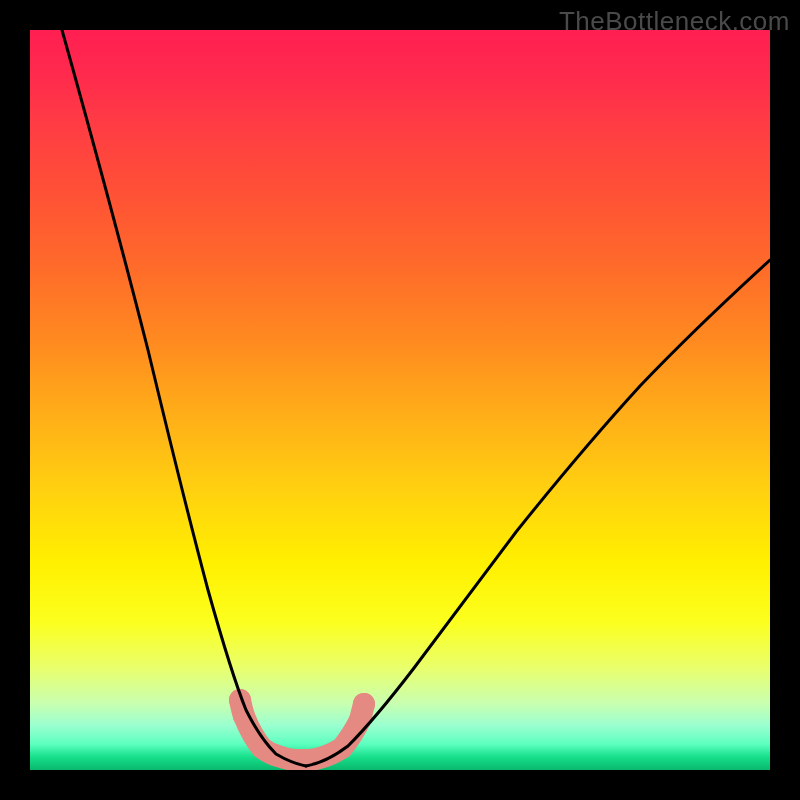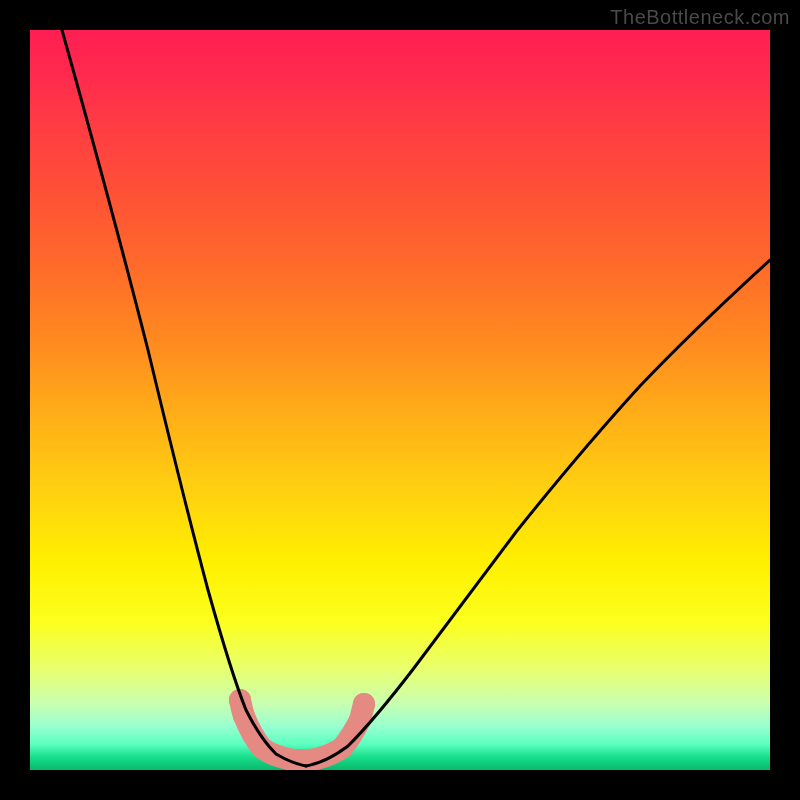--- a/index.html
+++ b/index.html
@@ -41,21 +41,21 @@
       #18e08c 98.2%,
       #0fca7a 99.2%,
       #0ab86e 100%
     );
   }
   .watermark {
     position: absolute;
     top: 6px;
     right: 10px;
     color: #4a4a4a;
-    font-size: 20px;
+    font-size: 26px;
     font-weight: 500;
     letter-spacing: 0.5px;
     font-family: Arial, Helvetica, sans-serif;
   }
   svg.curves {
     position: absolute;
     inset: 0;
   }
 </style>
 </head>

